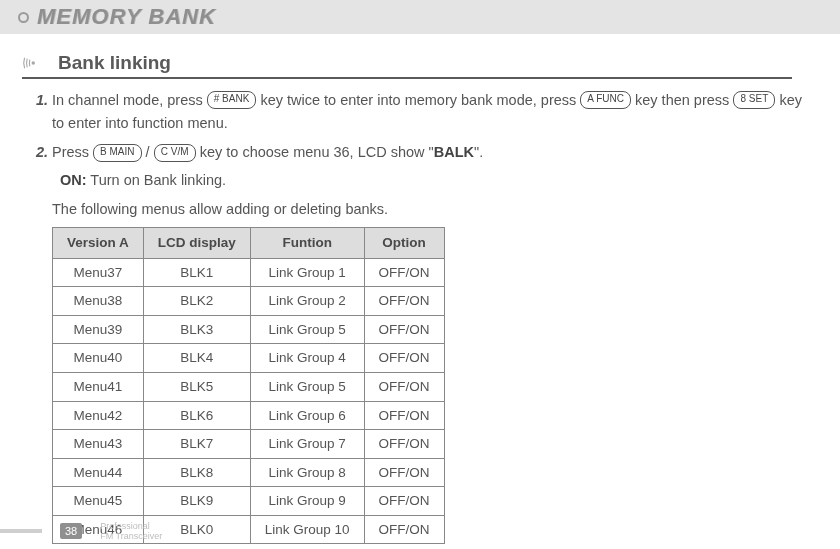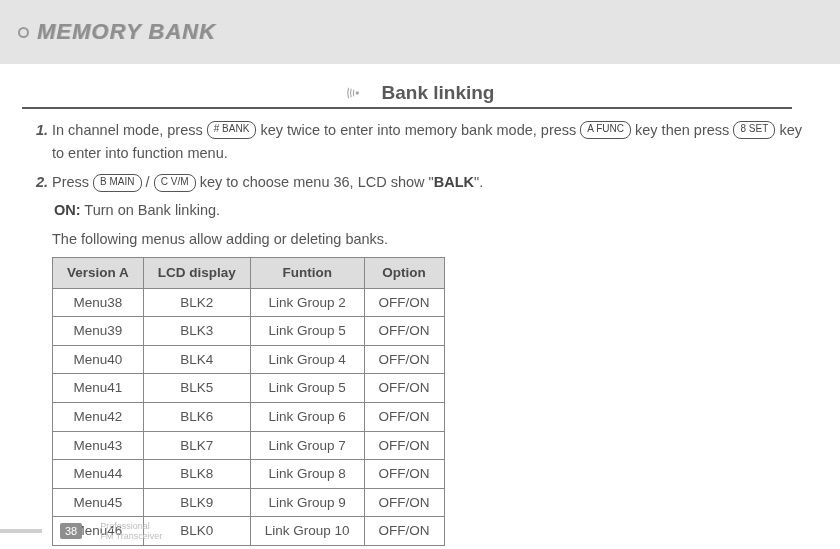--- a/index.html
+++ b/index.html
@@ -6,21 +6,21 @@
   body {
     width:840px; height:549px;
     font-family: Arial, Helvetica, sans-serif;
     color:#4a4a4a;
     background:#fff;
     position:relative;
     font-size:14px;
   }
   .title-bar {
     background:#e4e4e4;
-    padding:19px 18px;
+    padding:4px 18px;
     display:flex;
     align-items:center;
     gap:8px;
   }
   .title-bar .bullet {
     width:7px; height:7px;
     border:2px solid #9a9a9a;
     border-radius:50%;
   }
   .title-bar .title-text {
@@ -29,21 +29,20 @@
     font-style:italic;
     color:#8f8f8f;
     letter-spacing:1px;
     text-shadow:1px 0 #bbb;
   }
   .content { padding:18px 22px 0 22px; }
   .section-head {
     display:flex;
     align-items:center;
     gap:10px;
-    justify-content:center;
   }
   .radio-icon {
     width:26px; height:18px;
     color:#a8a8a8;
   }
   .section-title {
     font-size:19px;
     font-weight:bold;
     color:#5a5a5a;
     text-decoration: none;
@@ -208,36 +207,42 @@
       <span> key then press </span>
       <span class="key">8 SET</span>
       <span> key to enter into function menu.</span>
     </li>
     <li>
       <span>Press </span>
       <span class="key">B MAIN</span>
       <span> / </span>
       <span class="key">C V/M</span>
       <span> key to choose menu 36, LCD show "</span><span class="bold">BALK</span><span>".</span>
-      <div class="sub-block" style="margin-left:2px;">
+      <div class="sub-block" style="margin-left:8px;">
         <span class="bold">ON:</span><span> Turn on Bank linking.</span>
       </div>
       <div class="sub-block" style="margin-left:0; margin-top:6px;">The following menus allow adding or deleting banks.</div>
 
       <div class="row-flex">
         <table class="data">
           <thead>
             <tr>
               <th>Version A</th>
               <th>LCD display</th>
               <th>Funtion</th>
               <th>Option</th>
             </tr>
           </thead>
           <tbody id="tbody">
+              <tr>
+                <td>Menu37</td>
+                <td>BLK1</td>
+                <td>Link Group 1</td>
+                <td>OFF/ON</td>
+              </tr>
               <tr>
                 <td>Menu38</td>
                 <td>BLK2</td>
                 <td>Link Group 2</td>
                 <td>OFF/ON</td>
               </tr>
               <tr>
                 <td>Menu39</td>
                 <td>BLK3</td>
                 <td>Link Group 5</td>

